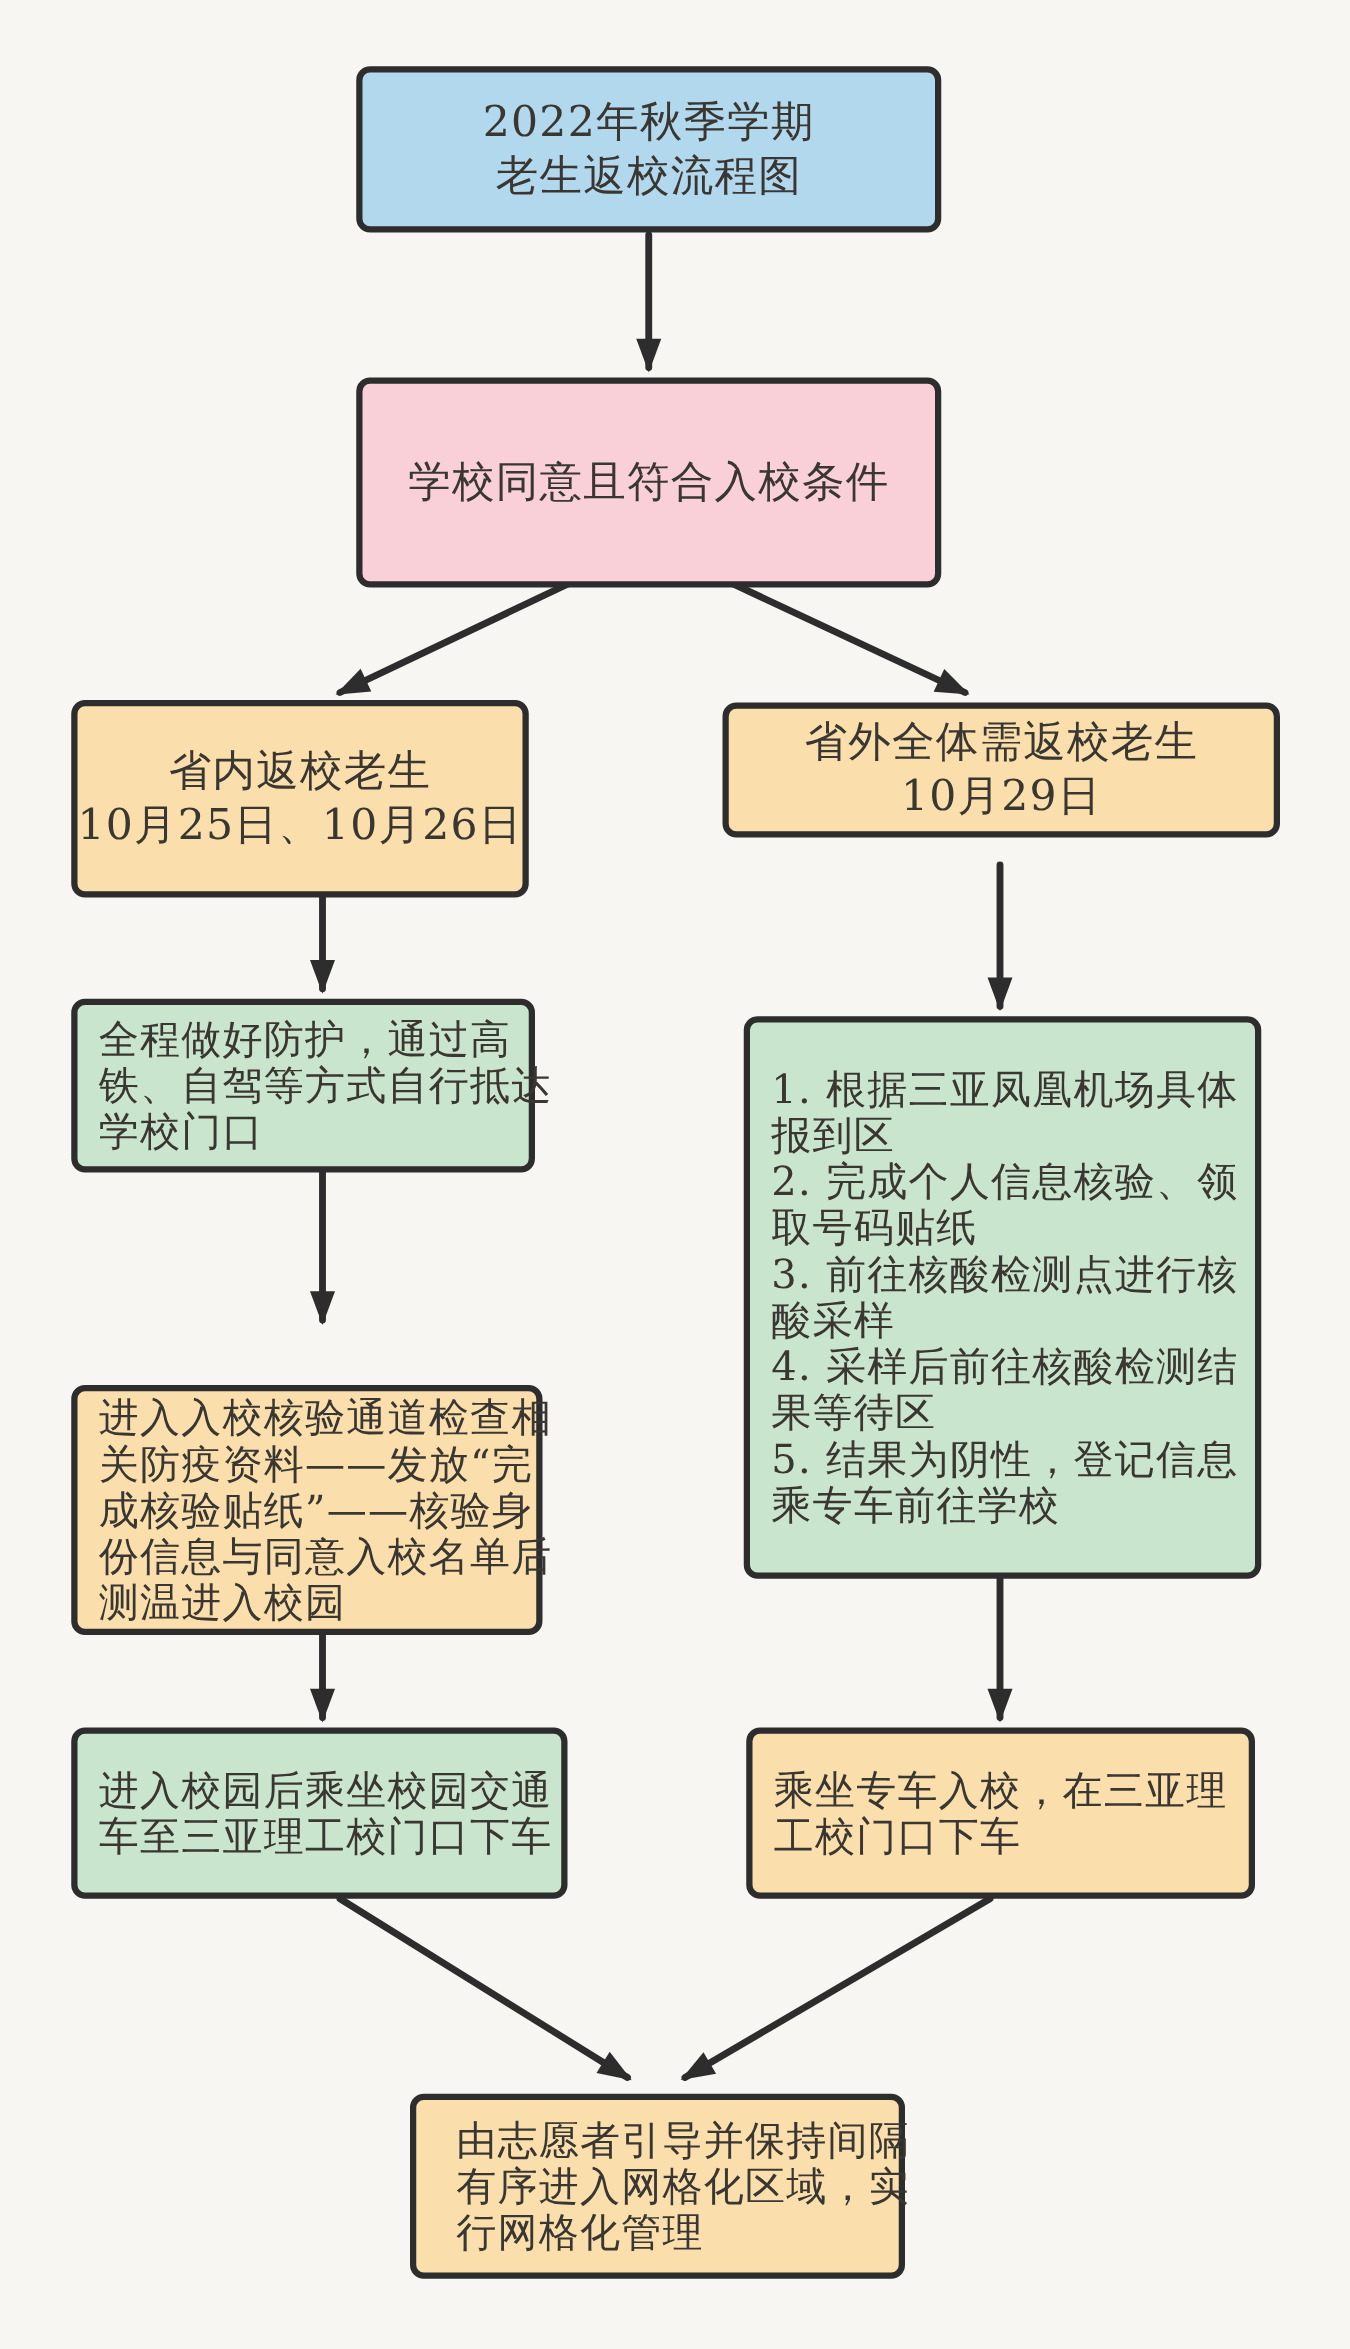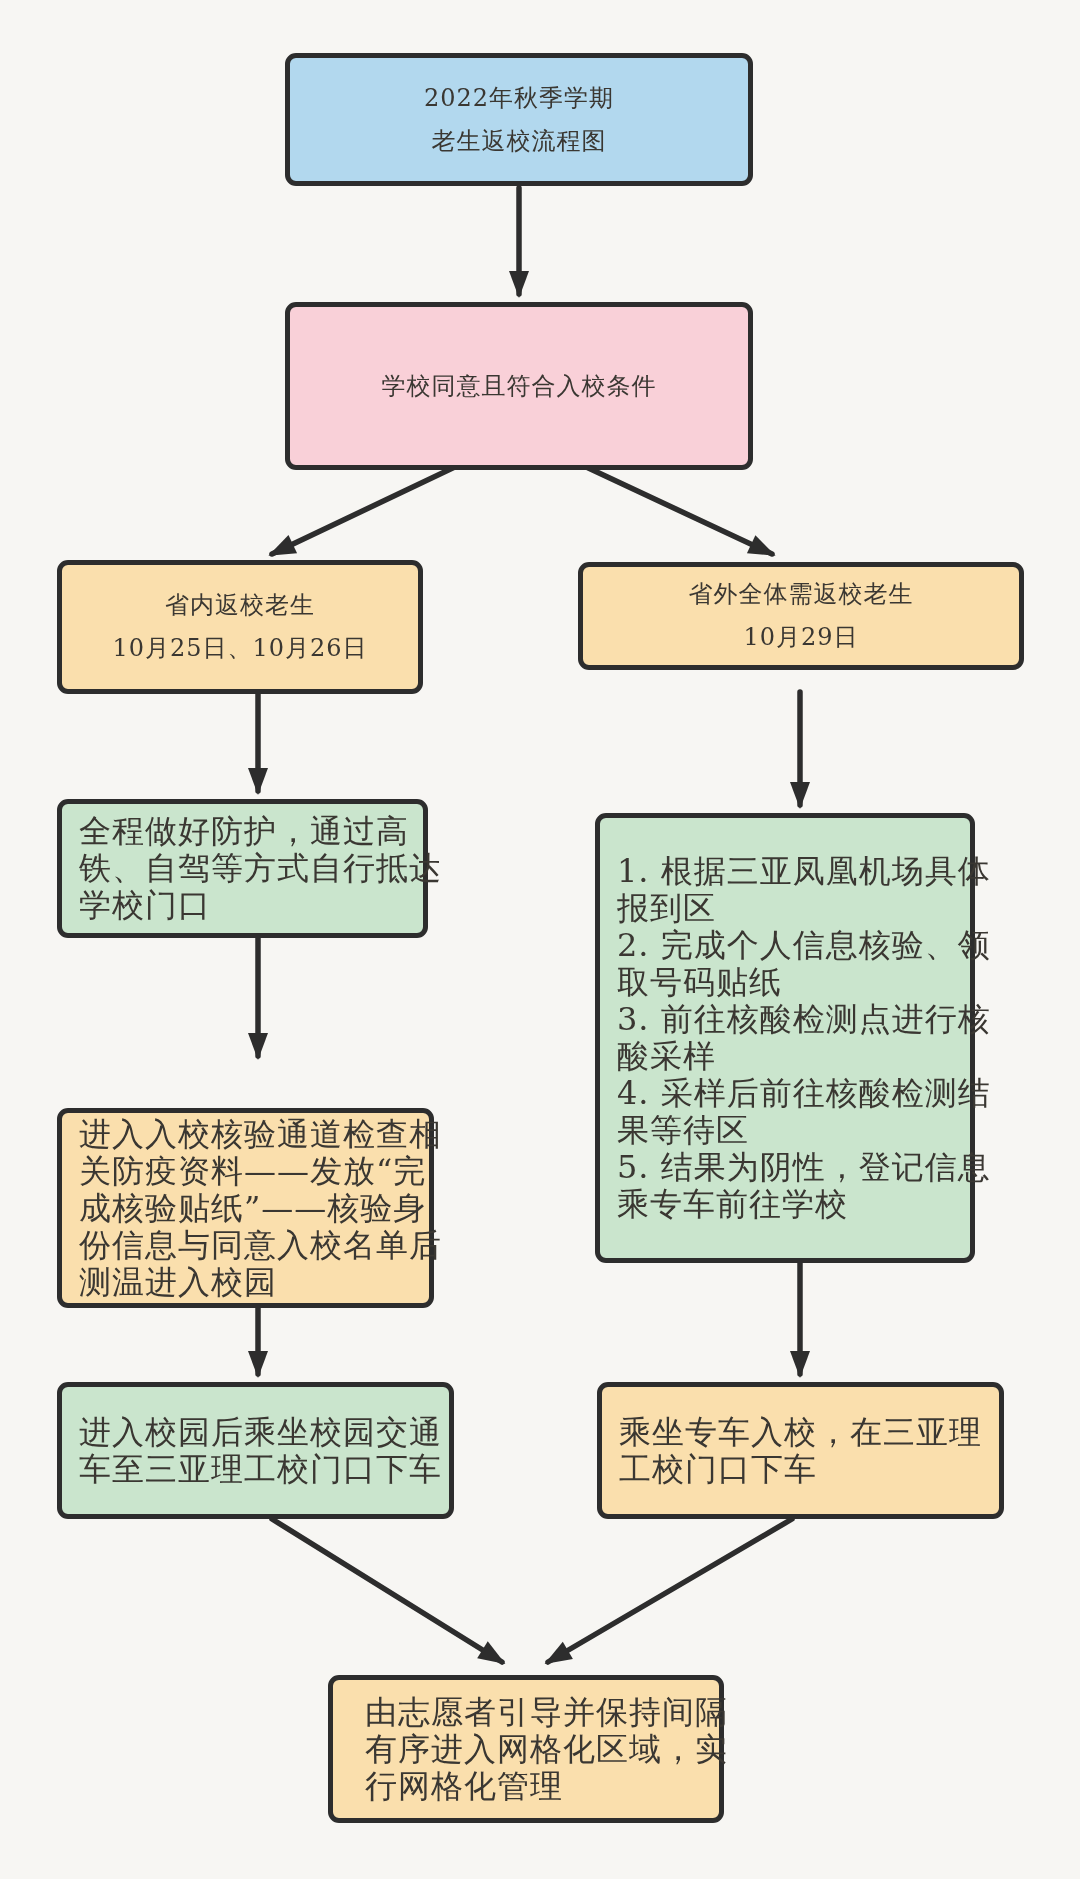--- a/index.html
+++ b/index.html
@@ -20,30 +20,30 @@
     position:absolute;z-index:2;box-sizing:border-box;
     border:5.5px solid var(--border);border-radius:11px;
     display:flex;flex-direction:column;justify-content:center;
   }
   .fill-blue{background:var(--blue);}
   .fill-pink{background:var(--pink);}
   .fill-orange{background:var(--orange);}
   .fill-green{background:var(--green);}
   .center{align-items:center;text-align:center;}
   .left{align-items:flex-start;text-align:left;padding-left:17px;padding-right:10px;}
-  .heading{font-size:24px;line-height:43px;letter-spacing:1px;}
+  .heading{font-size:34px;line-height:43px;letter-spacing:1px;}
   .content{font-size:32px;line-height:37px;letter-spacing:1px;}
   .line{white-space:nowrap;}
 
   #node-title       {left:285px; top:53px;   width:468px; height:133px;}
   #node-approve     {left:285px; top:302px;  width:468px; height:168px;}
-  #node-left-header {left:57px;  top:560px;  width:366px; height:134px;}
+  #node-left-header {left:57px;  top:560px;  width:366px; height:158px;}
   #node-right-header{left:578px; top:562px;  width:446px; height:108px;}
   #node-left-step1  {left:57px;  top:799px;  width:371px; height:139px;}
-  #node-right-steps {left:595px; top:813px;  width:380px; height:450px;}
+  #node-right-steps {left:595px; top:813px;  width:414px; height:450px;}
   #node-left-step2  {left:57px;  top:1064px; width:377px; height:200px;margin-top:44px;}
   #node-left-step3  {left:57px;  top:1382px; width:397px; height:137px;}
   #node-right-step2 {left:597px; top:1382px; width:407px; height:137px;}
   #node-final       {left:328px; top:1675px; width:396px; height:148px; padding-left:32px;}
 </style>
 </head>
 <body>
 
 <div id="canvas">
 

